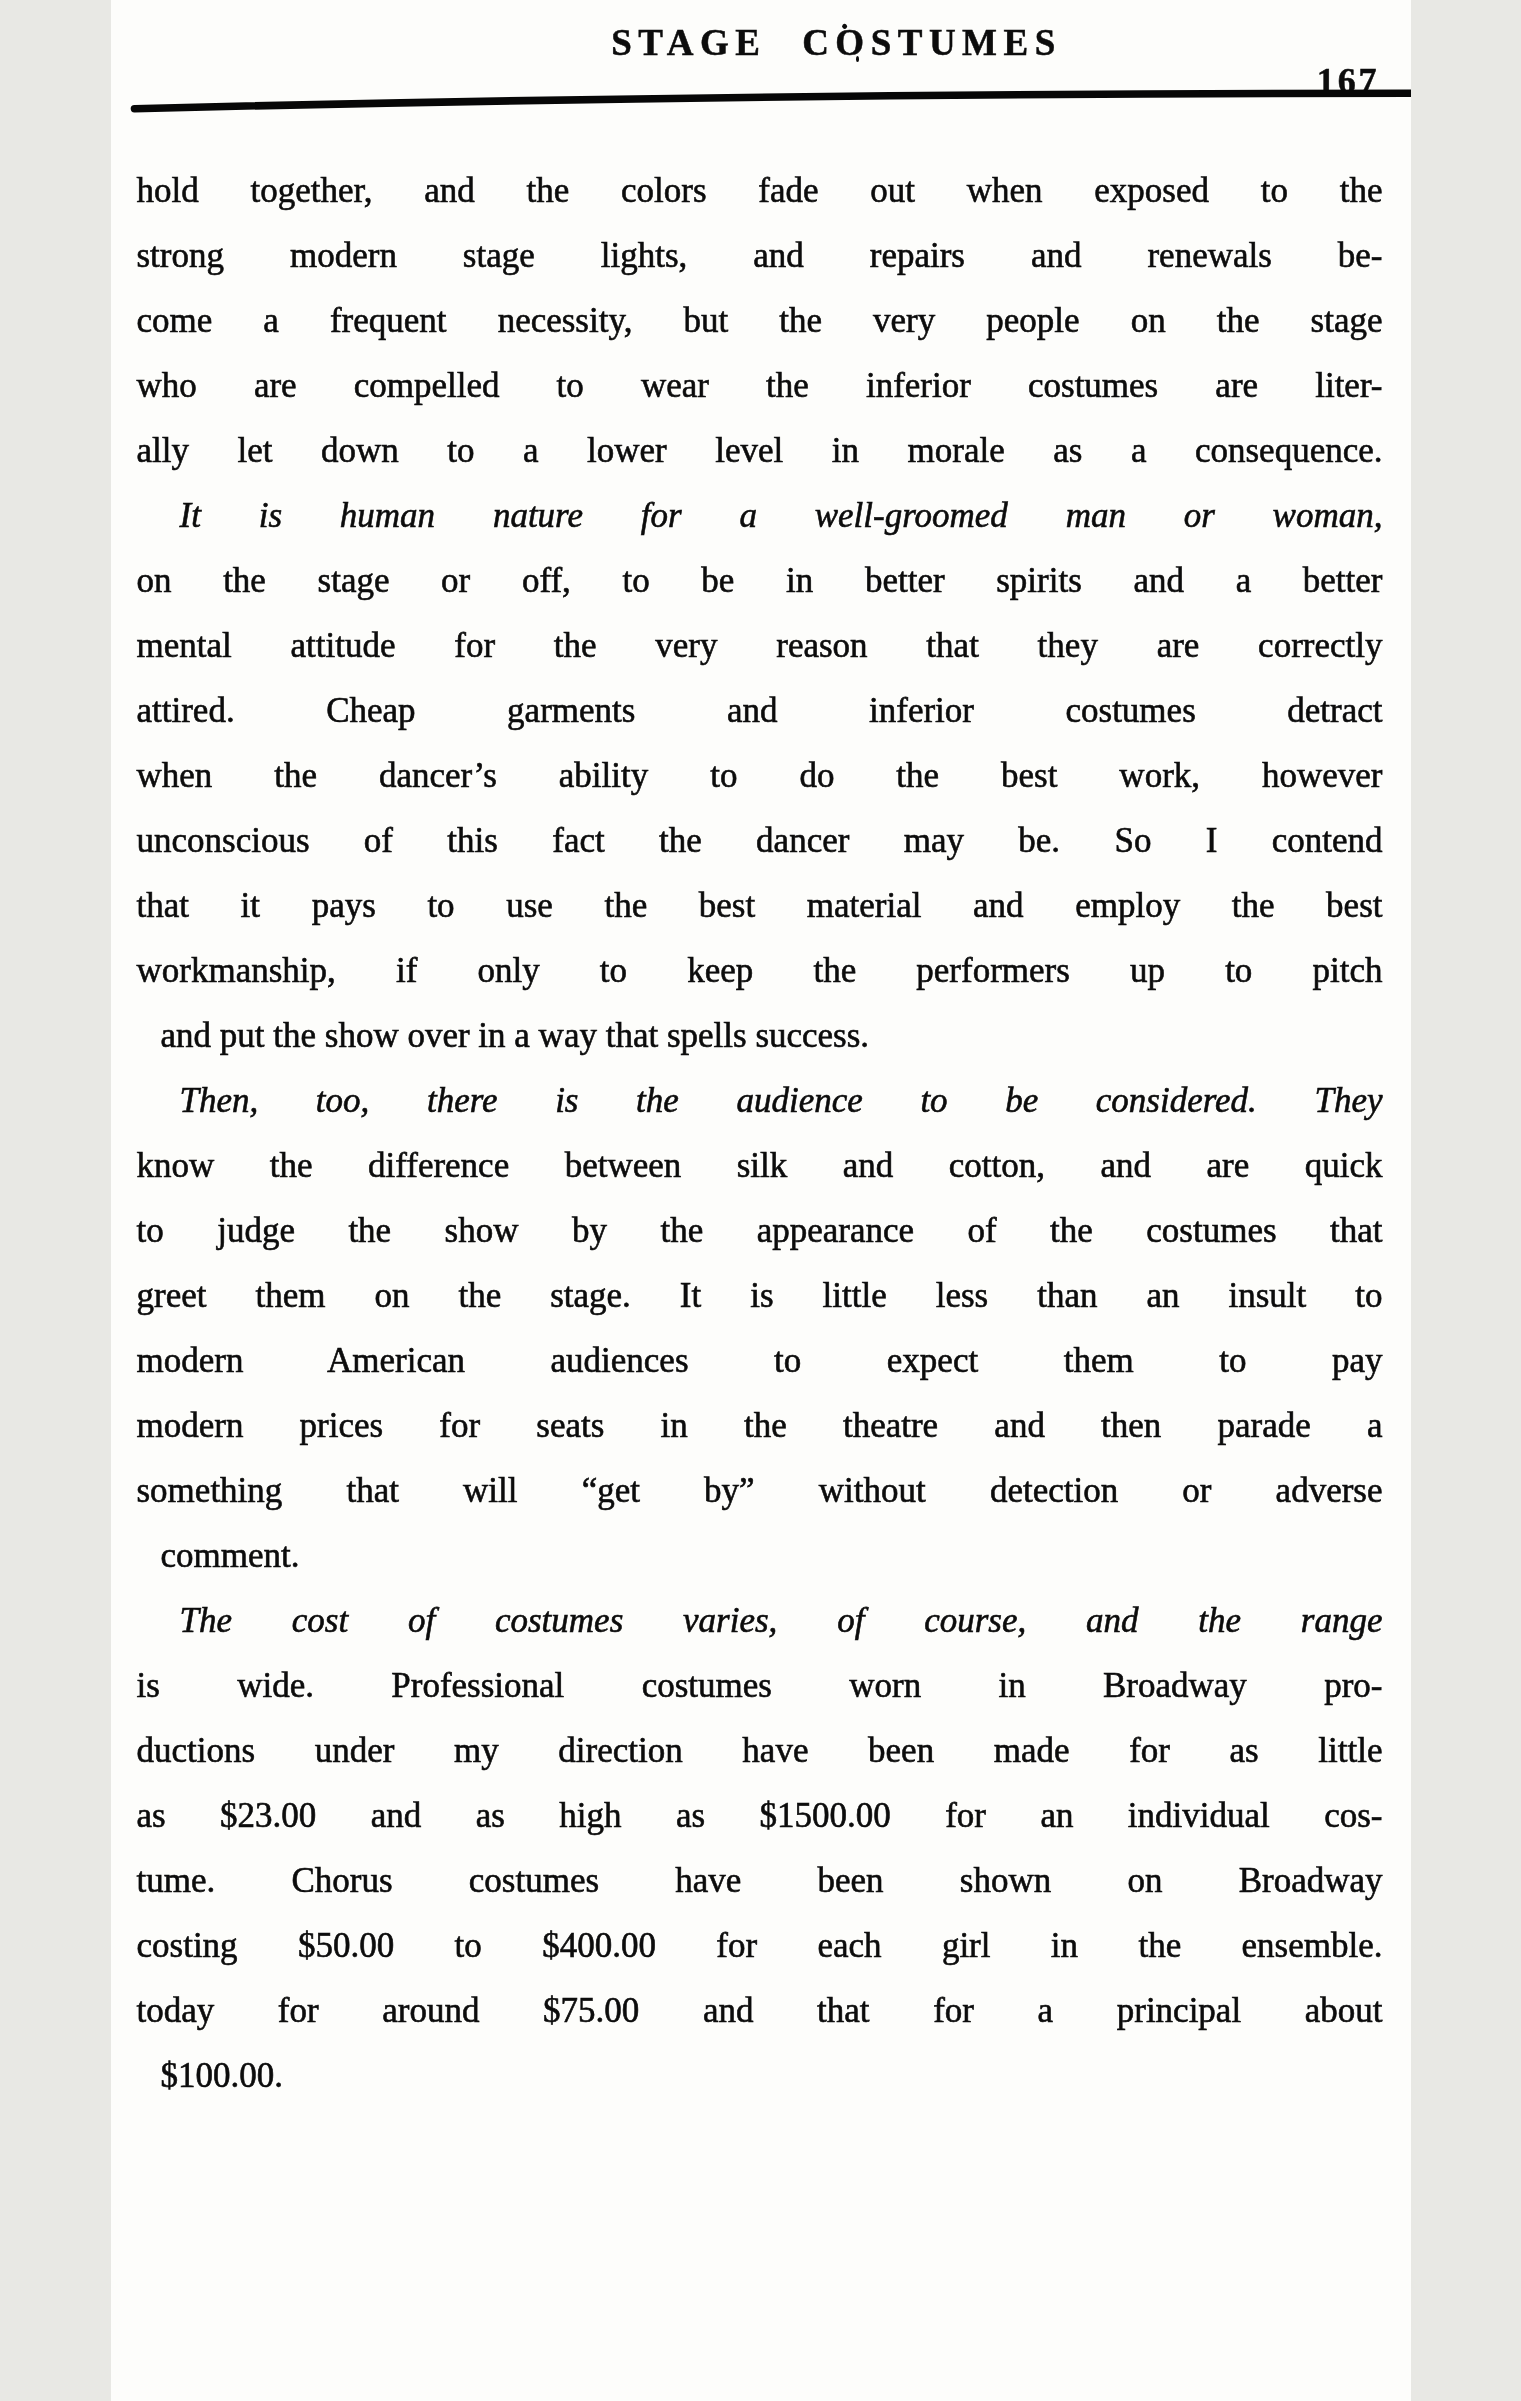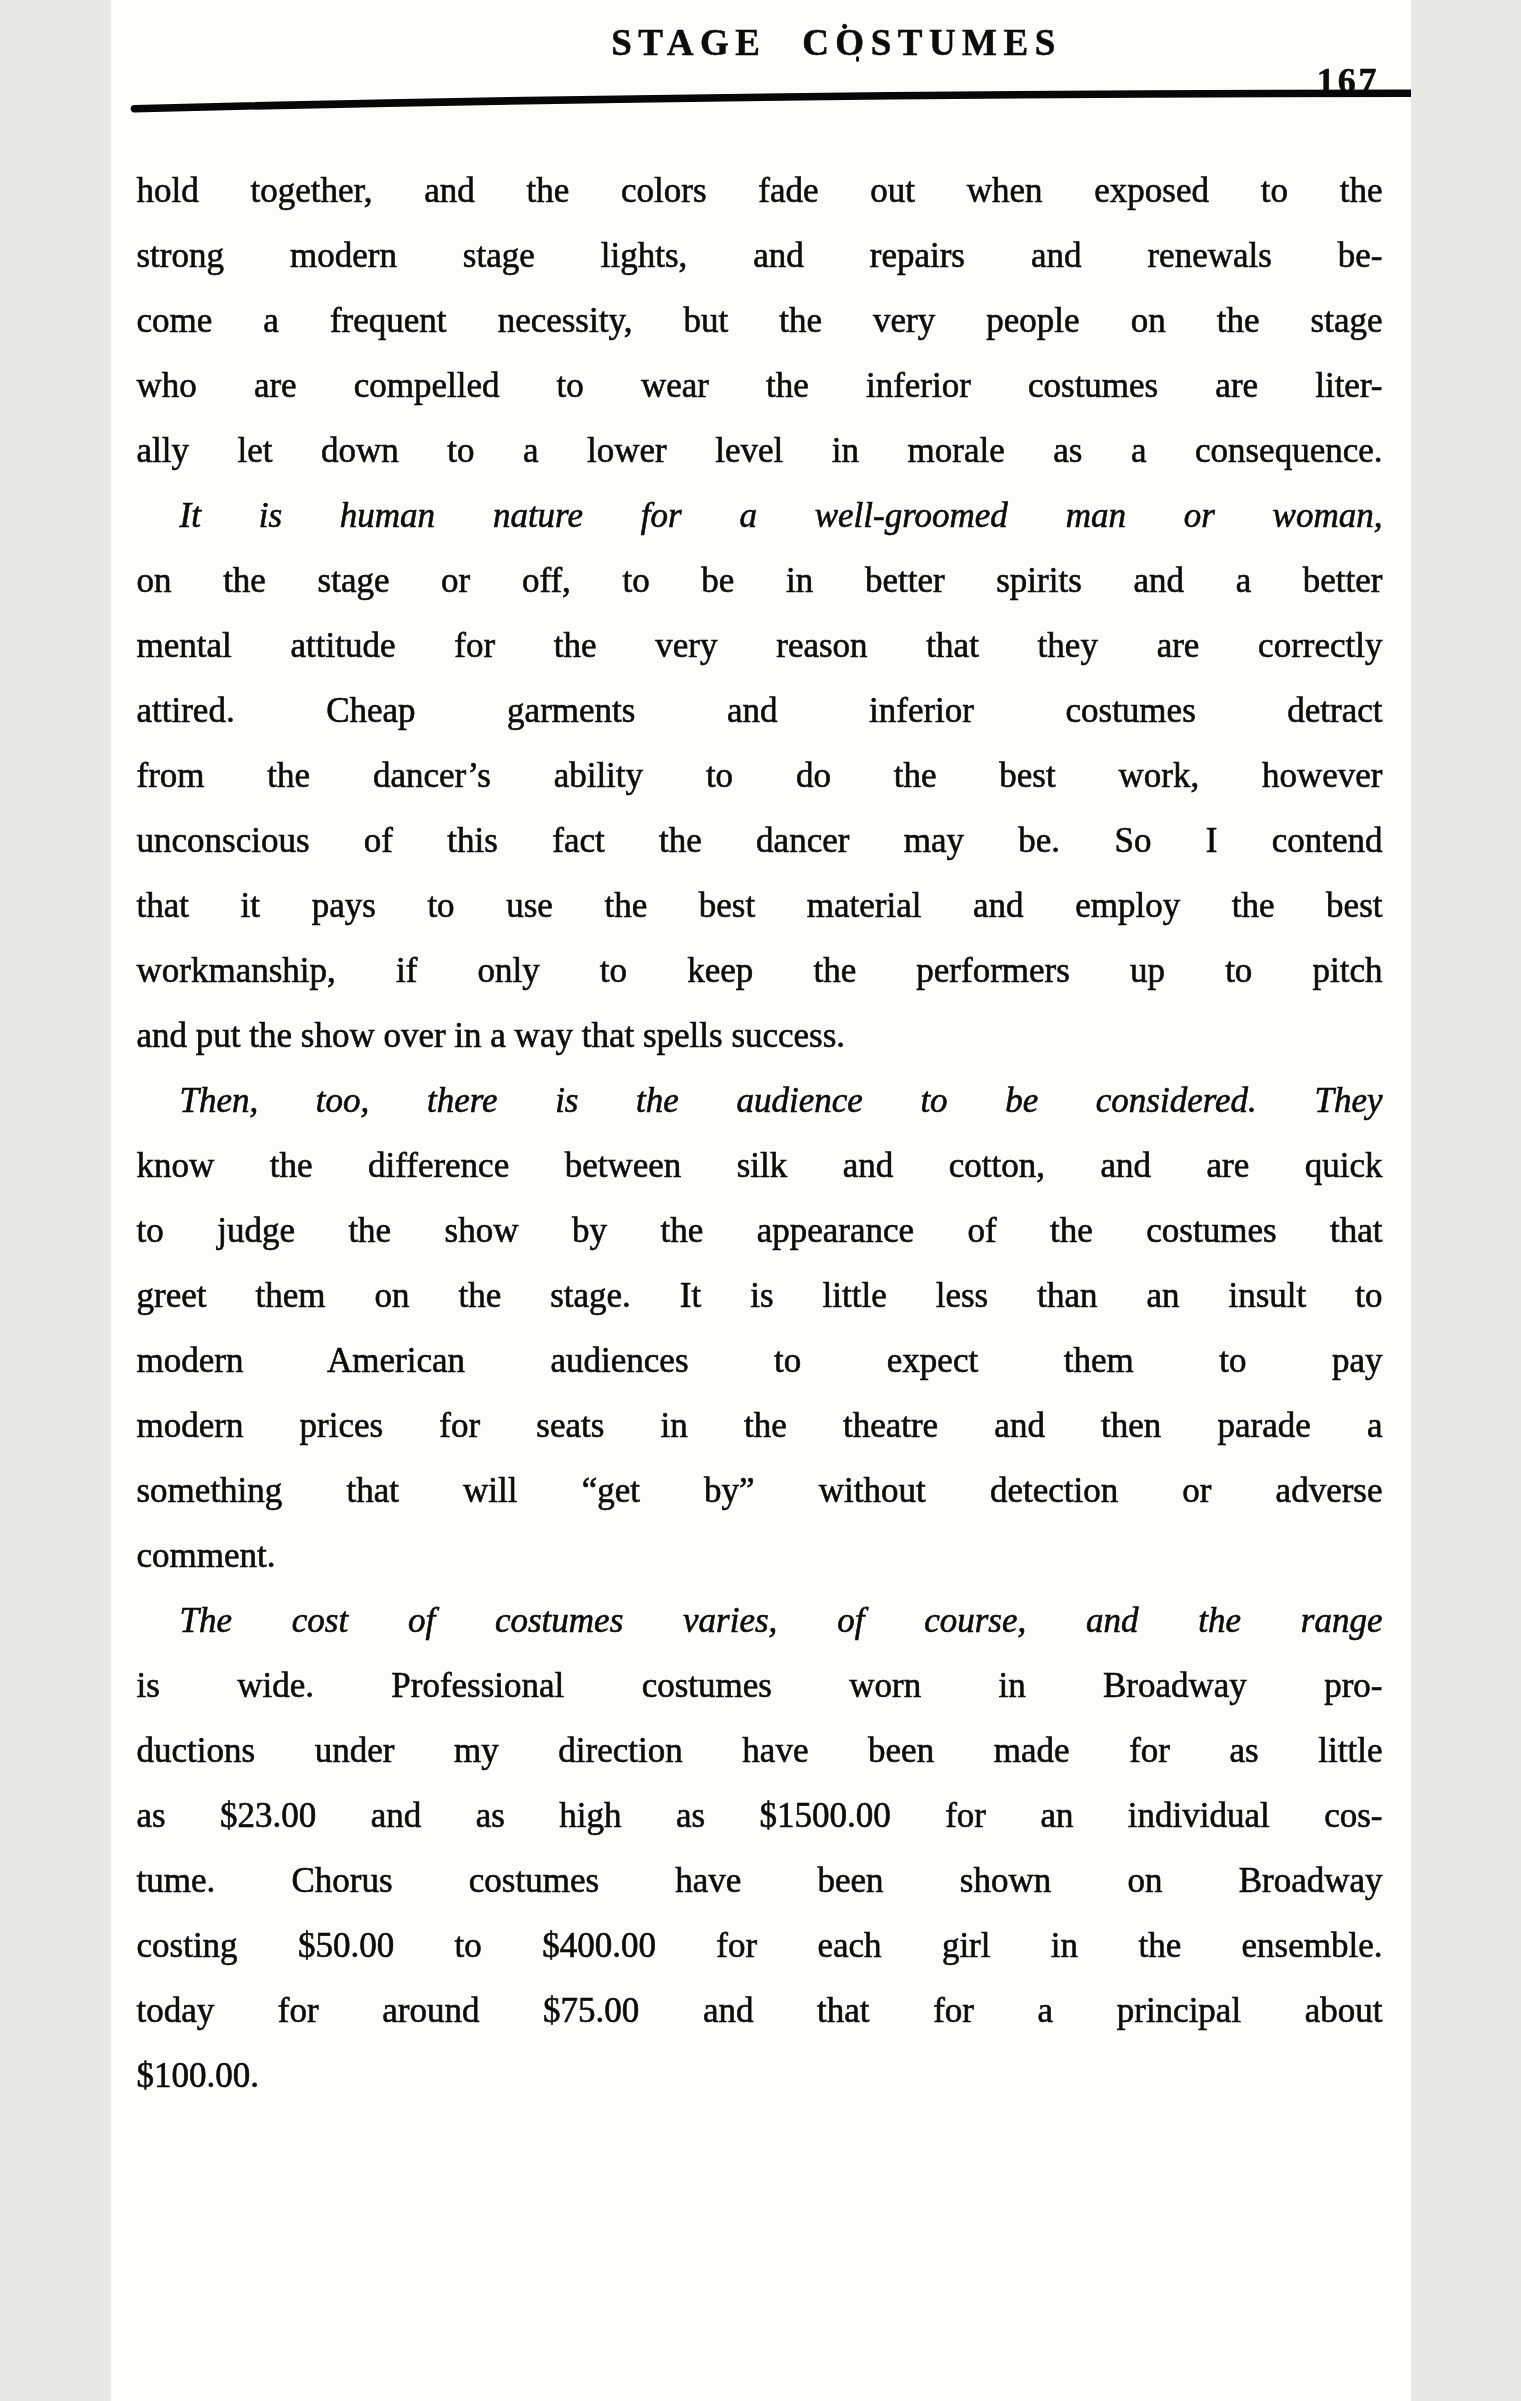--- a/index.html
+++ b/index.html
@@ -59,20 +59,21 @@
     font-size:35px;
     line-height:65px;
     text-align:justify;
     text-align-last:justify;
     -webkit-text-stroke:0.6px var(--ink);
   }
   .line.indent{ text-indent:43px;font-style:italic; }
   .line.no-justify{
     text-align:left;
     text-align-last:left;
+    margin-left:24px;
   }
   
   .speck{position:absolute;background:var(--ink);border-radius:50%;}
   .speck-1{width:5.3px;height:5.3px;top:23.5px;left:731px;transform:rotate(40deg);}
   .speck-2{width:3.5px;height:5.9px;top:56px;left:745px;}
 </style>
 </head>
 <body>
 
 <div class="page">
@@ -92,21 +93,21 @@
         <div class="line">strong modern stage lights, and repairs and renewals be-</div>
         <div class="line">come a frequent necessity, but the very people on the stage</div>
         <div class="line">who are compelled to wear the inferior costumes are liter-</div>
         <div class="line">ally let down to a lower level in morale as a consequence.</div>
       </div>
       <div class="paragraph">
         <div class="line indent">It is human nature for a well-groomed man or woman,</div>
         <div class="line">on the stage or off, to be in better spirits and a better</div>
         <div class="line">mental attitude for the very reason that they are correctly</div>
         <div class="line">attired.  Cheap garments and inferior costumes detract</div>
-        <div class="line">from the dancer’s ability to do the best work, however</div>
+        <div class="line">when the dancer’s ability to do the best work, however</div>
         <div class="line">unconscious of this fact the dancer may be.  So I contend</div>
         <div class="line">that it pays to use the best material and employ the best</div>
         <div class="line">workmanship, if only to keep the performers up to pitch</div>
         <div class="line no-justify">and put the show over in a way that spells success.</div>
       </div>
       <div class="paragraph">
         <div class="line indent">Then, too, there is the audience to be considered.  They</div>
         <div class="line">know the difference between silk and cotton, and are quick</div>
         <div class="line">to judge the show by the appearance of the costumes that</div>
         <div class="line">greet them on the stage.  It is little less than an insult to</div>

